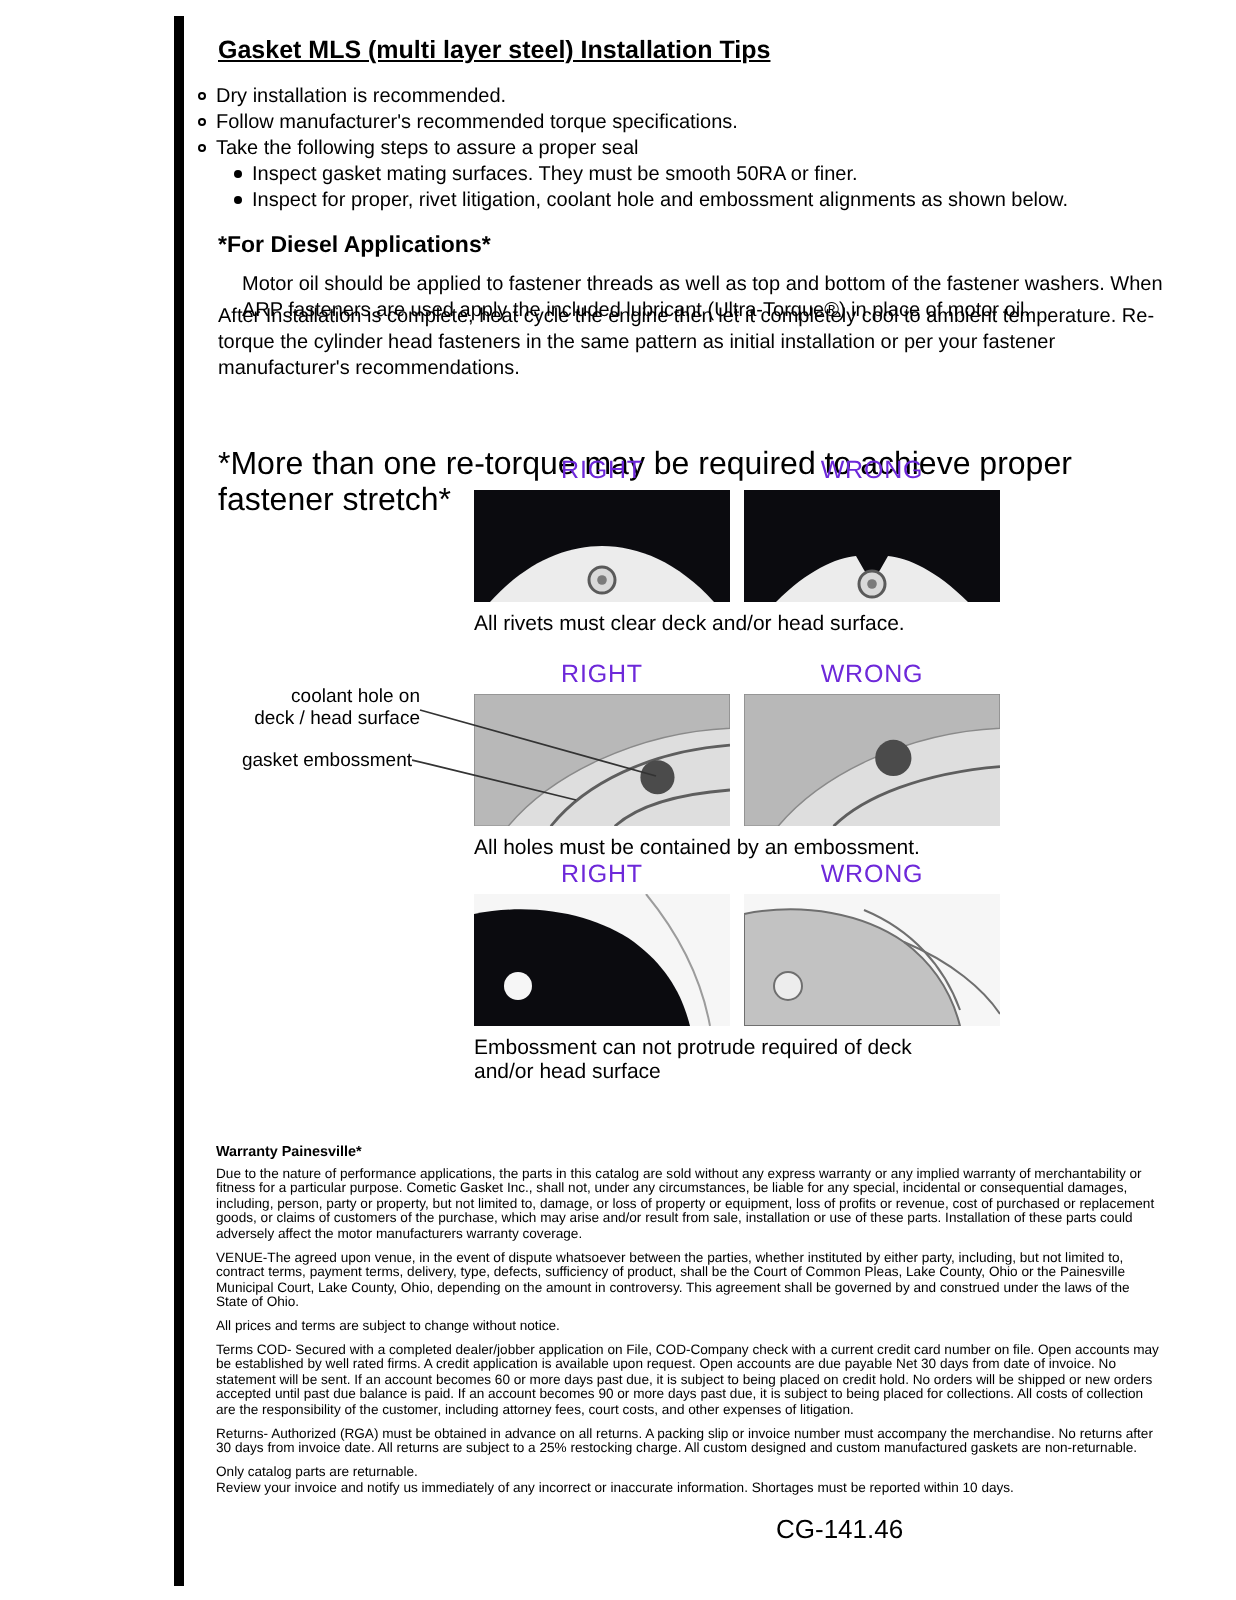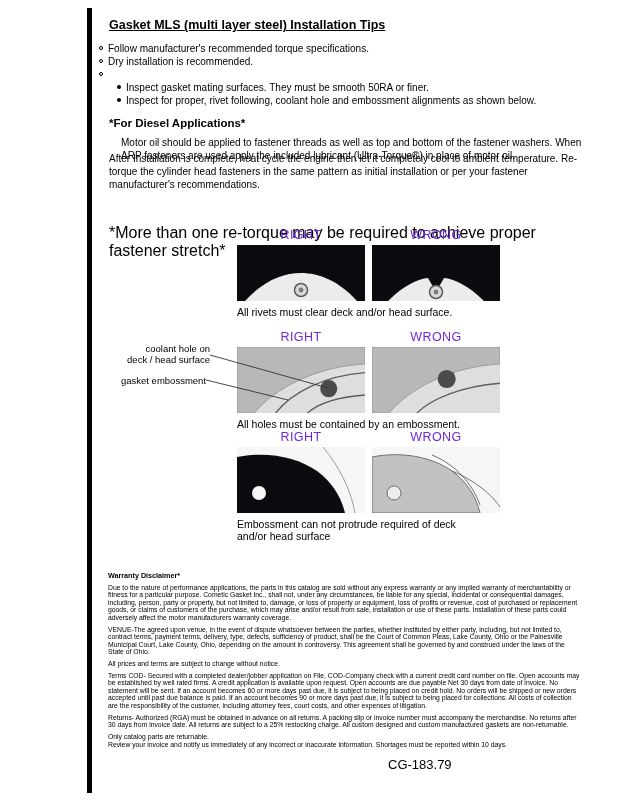--- a/index.html
+++ b/index.html
@@ -48,39 +48,40 @@
 <body>
 
 <div class="page">
   <div class="left-rule"></div>
 
   <h1 class="title">Gasket MLS (multi layer steel) Installation Tips</h1>
 
   <div class="bullet-list">
     <div class="bullet">
       <span class="marker-open"></span>
+      <span>Dry installation is recommended.</span>
+    </div>
+    <div class="bullet">
+      <span class="marker-open"></span>
       <span>Follow manufacturer's recommended torque specifications.</span>
     </div>
     <div class="bullet">
       <span class="marker-open"></span>
-      <span>Dry installation is recommended.</span>
-    </div>
-    <div class="bullet">
-      <span class="marker-open"></span>
+      <span>Take the following steps to assure a proper seal</span>
     </div>
   </div>
 
   <div class="sub-list">
     <div class="bullet">
       <span class="marker-fill"></span>
       <span>Inspect gasket mating surfaces.  They must be smooth 50RA or finer.</span>
     </div>
     <div class="bullet">
       <span class="marker-fill"></span>
-      <span>Inspect for proper, rivet following, coolant hole and embossment alignments as shown below.</span>
+      <span>Inspect for proper, rivet litigation, coolant hole and embossment alignments as shown below.</span>
     </div>
   </div>
 
   <div class="diesel-heading">*For Diesel Applications*</div>
   <div class="para" id="para1">Motor oil should be applied to fastener threads as well as top and bottom of the fastener washers. When ARP fasteners are used apply the included lubricant (Ultra-Torque®) in place of motor oil.</div>
   <div class="para" id="para2">After Installation is complete, heat cycle the engine then let it completely cool to ambient temperature. Re-torque the cylinder head fasteners in the same pattern as initial installation or per your fastener manufacturer's recommendations.</div>
   <div class="note">*More than one re-torque may be required to achieve proper fastener stretch*</div>
 
   <div class="fig-row" id="fig1">
     <div class="fig-labels">
@@ -165,24 +166,24 @@
 
   <div class="callout" id="callout-coolant">coolant hole on
 deck / head surface</div>
   <div class="callout" id="callout-emboss">gasket embossment</div>
   <svg class="callout-lines" viewBox="0 0 134 64">
     <line x1="4" y1="9" x2="122" y2="42" stroke="#333" stroke-width="0.9"></line>
     <line x1="0" y1="34" x2="82" y2="54" stroke="#333" stroke-width="0.9"></line>
   </svg>
 
   <div class="warranty">
-    <div class="warranty-heading">Warranty Disclaimer*</div>
+    <div class="warranty-heading">Warranty Painesville*</div>
     <p>Due to the nature of performance applications, the parts in this catalog are sold without any express warranty or any implied warranty of merchantability or fitness for a particular purpose.  Cometic Gasket Inc., shall not, under any circumstances, be liable for any special, incidental or consequential damages, including, person, party or property, but not limited to, damage, or loss of property or equipment, loss of profits or revenue, cost of purchased or replacement goods, or claims of customers of the purchase, which may arise and/or result from sale, installation or use of these parts.  Installation of these parts could adversely affect the motor manufacturers warranty coverage.</p>
     <p>VENUE-The agreed upon venue, in the event of dispute whatsoever between the parties, whether instituted by either party, including, but not limited to, contract terms, payment terms, delivery, type, defects, sufficiency of product, shall be the Court of Common Pleas, Lake County, Ohio or the Painesville Municipal Court, Lake County, Ohio, depending on the amount in controversy.  This agreement shall be governed by and construed under the laws of the State of Ohio.</p>
     <p>All prices and terms are subject to change without notice.</p>
     <p>Terms COD- Secured with a completed dealer/jobber application on File, COD-Company check with a current credit card number on file.  Open accounts may be established by well rated firms.  A credit application is available upon request.  Open accounts are due payable Net 30 days from date of invoice.  No statement will be sent.  If an account becomes 60 or more days past due, it is subject to being placed on credit hold.  No orders will be shipped or new orders accepted until past due balance is paid.  If an account becomes 90 or more days past due, it is subject to being placed for collections.  All costs of collection are the responsibility of the customer, including attorney fees, court costs, and other expenses of litigation.</p>
     <p>Returns- Authorized (RGA) must be obtained in advance on all returns.  A packing slip or invoice number must accompany the merchandise.  No returns after 30 days from invoice date.  All returns are subject to a 25% restocking charge.  All custom designed and custom manufactured gaskets are non-returnable.</p>
     <p class="tight">Only catalog parts are returnable.</p>
     <p>Review your invoice and notify us immediately of any incorrect or inaccurate information.  Shortages must be reported within 10 days.</p>
   </div>
 
-  <div class="footer-code">CG-183.79</div>
+  <div class="footer-code">CG-141.46</div>
 </div>
 
 </body></html>

